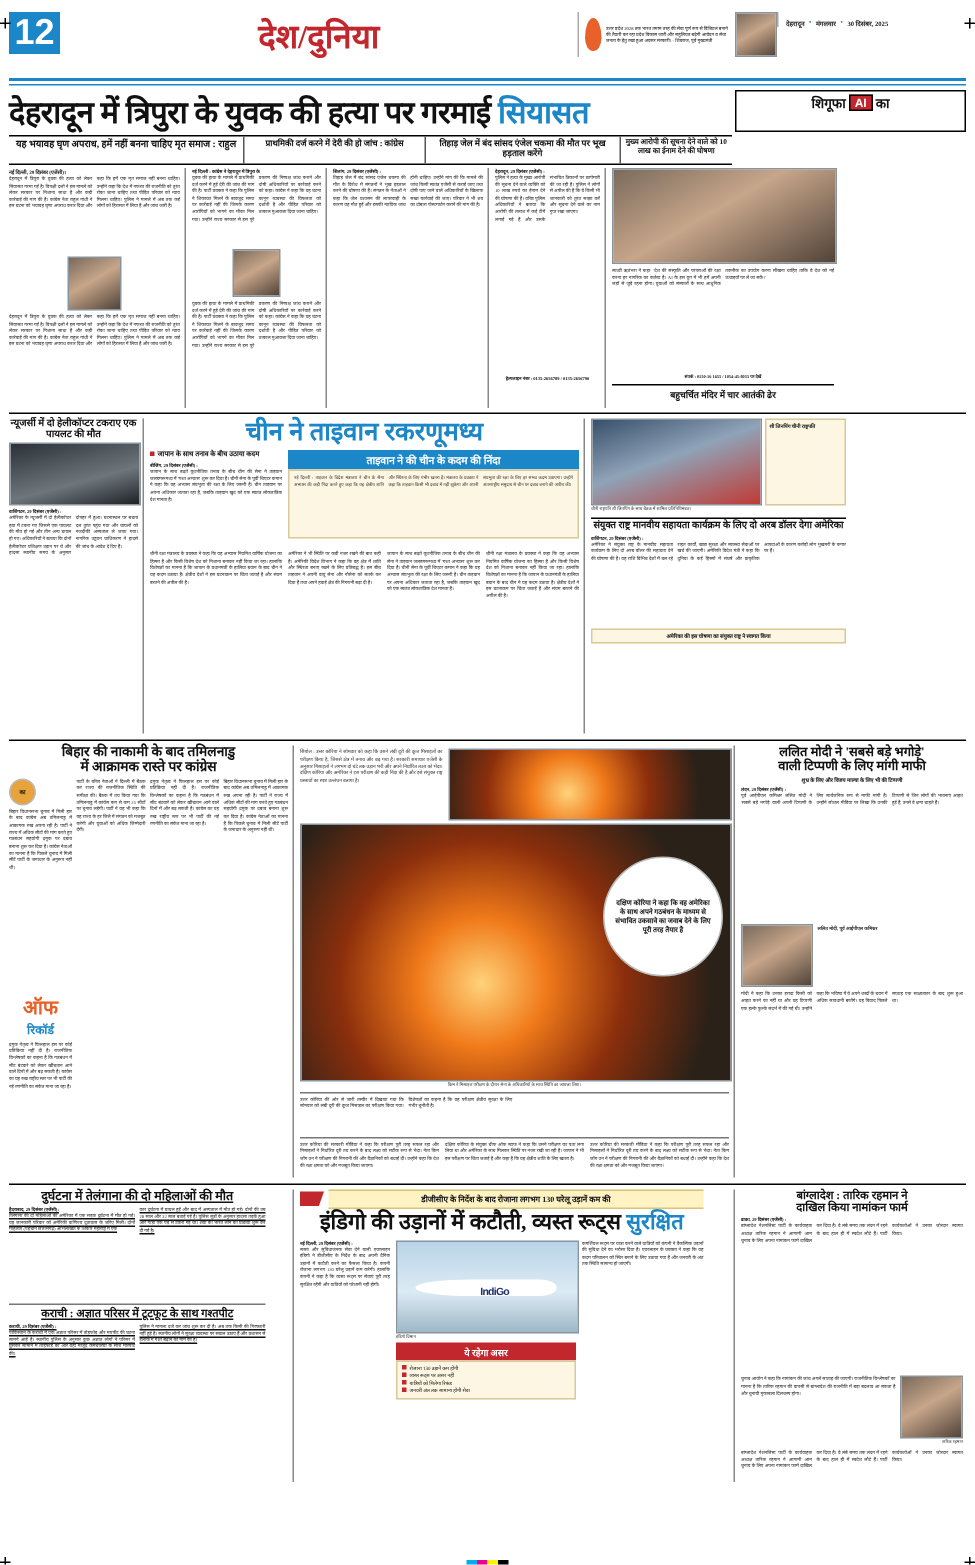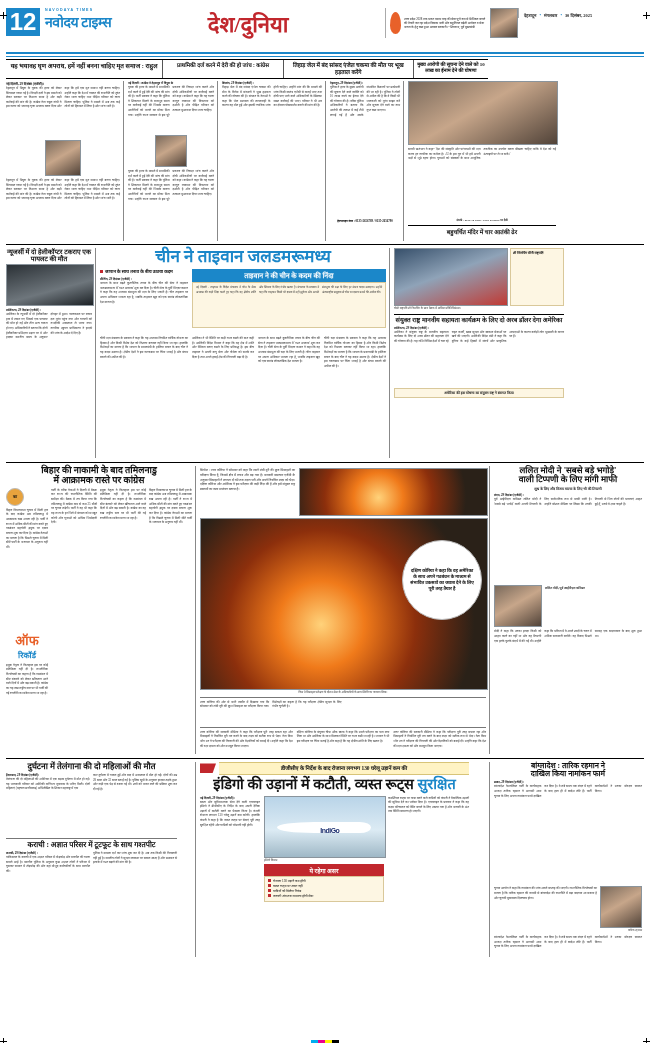--- a/index.html
+++ b/index.html
@@ -95,40 +95,48 @@
 
 <div class="page">
 
   <div class="crop" style="left:0;top:4px;"></div>
   <div class="crop" style="right:0;top:4px;"></div>
   <div class="crop" style="left:0;bottom:6px;"></div>
   <div class="crop" style="right:0;bottom:6px;"></div>
 
   <div class="masthead">
     <div class="pageno">12</div>
-    <div class="logo-wrap">
-      <div class="logo-en">NAVODAYA TIMES</div>
-      <div class="logo-hi">नवोदय टाइम्स</div>
-    </div>
     <div class="section-title">देश/दुनिया</div>
     <div class="quote-box">
       <div class="quote-flame"></div>
       <div class="quote-txt">उत्तर प्रदेश 2028 तक भारत तमाम तरह की सेवा पूर्ण रूप से डिजिटल बनाने की तैयारी कर रहा प्रदेश विकास जारी और सहूलियत बढ़ेगी आवेदन व सेवा जनता के हेतु रखा हुआ अवसर सरकारी। - शिवराज, पूर्व मुख्यमंत्री</div>
       <div class="quote-face ph portrait"></div>
     </div>
     <div class="dateblk">
       <span>देहरादून</span>
       <span style="margin:4px 3px 0;color:#1b87c9;">•</span>
       <span>मंगलवार</span>
       <span style="margin:4px 3px 0;color:#1b87c9;">•</span>
       <span>30 दिसंबर, 2025</span>
     </div>
   </div>
   <div class="mast-rule"></div>
 
+  <div class="lead-row">
+    <div class="lead-head">
+      <span>देहरादून में त्रिपुरा के युवक की हत्या पर गरमाई </span><span class="blue">सियासत</span>
+    </div>
+    <div class="shigufa">
+      <div class="shigufa-t">
+        <span>शिगूफा</span>
+        <span class="ai-badge">AI</span>
+        <span>का</span>
+      </div>
+    </div>
+  </div>
 
   <div class="subhead-row" style="margin-right:156px;">
     <div class="sh" style="width:33%;">यह भयावह घृण अपराध, हमें नहीं बनना चाहिए मृत समाज : राहुल</div>
     <div class="sh vdiv" style="width:25%;font-size:5.6px;">प्राथमिकी दर्ज करने में देरी की हो जांच : कांग्रेस</div>
     <div class="sh vdiv" style="width:27%;font-size:5.8px;">तिहाड़ जेल में बंद सांसद एंजेल चकमा की मौत पर भूख हड़ताल करेंगे</div>
     <div class="sh vdiv" style="width:15%;font-size:4.9px;">मुख्य आरोपी की सूचना देने वाले को 10 लाख का ईनाम देने की घोषणा</div>
   </div>
 
   <div style="display:flex;gap:4px;margin-top:2px;height:160px;">
 
@@ -174,21 +182,21 @@
   <div style="display:flex;gap:4px;margin-top:3px;height:210px;">
 
     <div class="col" style="width:90px;border-right:.6px solid #888;padding-right:3px;">
       <div class="hl" style="font-size:6.6px;margin-bottom:2px;">न्यूजर्सी में दो हेलीकॉप्टर टकराए एक पायलट की मौत</div>
       <div class="ph dark" style="width:100%;height:40px;"></div>
       <div class="dateline" style="font-size:3.1px;margin-top:2px;">वाशिंगटन, 29 दिसंबर (एजेंसी) :</div>
       <div class="body-txt c2" style="height:130px;">अमेरिका के न्यूजर्सी में दो हेलीकॉप्टर हवा में टकरा गए जिससे एक पायलट की मौत हो गई और तीन अन्य घायल हो गए। अधिकारियों ने बताया कि दोनों हेलीकॉप्टर प्रशिक्षण उड़ान पर थे और हादसा स्थानीय समय के अनुसार दोपहर में हुआ। घटनास्थल पर बचाव दल तुरंत पहुंच गया और घायलों को नजदीकी अस्पताल ले जाया गया। नागरिक उड्डयन प्राधिकरण ने हादसे की जांच के आदेश दे दिए हैं।</div>
     </div>
 
     <div class="col" style="width:290px;border-right:.6px solid #888;padding-right:3px;">
-      <div class="hl" style="font-size:17px;color:#1b87c9;">चीन ने ताइवान जलडमरूमध्य</div>
+      <div class="hl" style="font-size:17px;color:#1b87c9;">चीन ने ताइवान रकरणूमध्य</div>
       <div style="display:flex;gap:4px;margin-top:3px;">
         <div style="width:88px;">
           <div style="font-size:4.6px;font-weight:bold;line-height:1.25;">
             <span class="bullet-sq"></span><span>जापान के साथ तनाव के बीच उठाया कदम</span>
           </div>
           <div class="dateline" style="font-size:3.1px;margin-top:2px;">बीजिंग, 29 दिसंबर (एजेंसी) :</div>
           <div class="body-txt" style="height:52px;">जापान के साथ बढ़ते कूटनीतिक तनाव के बीच चीन की सेना ने ताइवान जलडमरूमध्य में 'गश्त अभ्यास' शुरू कर दिया है। चीनी सेना के पूर्वी थिएटर कमान ने कहा कि यह अभ्यास संप्रभुता की रक्षा के लिए जरूरी है। चीन ताइवान पर अपना अधिकार जताता रहा है, जबकि ताइवान खुद को एक स्वतंत्र लोकतांत्रिक देश मानता है।</div>
         </div>
         <div style="flex:1;">
           <div class="bluebar">ताइवान ने की चीन के कदम की निंदा</div>
@@ -282,21 +290,21 @@
         </div>
       </div>
       <div class="body-txt c3" style="height:126px;margin-top:2px;">मोदी ने कहा कि उनका इरादा किसी को आहत करने का नहीं था और यह टिप्पणी एक हल्के फुल्के संदर्भ में की गई थी। उन्होंने कहा कि भविष्य में वे अपने शब्दों के चयन में अधिक सावधानी बरतेंगे। यह विवाद पिछले सप्ताह एक साक्षात्कार के बाद शुरू हुआ था।</div>
     </div>
   </div>
 
   <div class="rule" style="margin:4px 0 0;"></div>
 
   <div style="display:flex;gap:4px;margin-top:3px;height:195px;">
 
-    <div class="col" style="width:190px;border-right:.6px solid #888;padding-right:18px;">
+    <div class="col" style="width:190px;border-right:.6px solid #888;padding-right:18px;text-decoration:underline;">
       <div class="hl" style="font-size:8.4px;">दुर्घटना में तेलंगाना की दो महिलाओं की मौत</div>
       <div style="display:flex;gap:3px;margin-top:2px;">
         <div style="flex:1;">
           <div class="dateline" style="font-size:3.1px;">हैदराबाद, 29 दिसंबर (एजेंसी):</div>
           <div class="body-txt" style="height:54px;">तेलंगाना की दो महिलाओं की अमेरिका में एक सड़क दुर्घटना में मौत हो गई। यह जानकारी परिवार को अमेरिकी वाणिज्य दूतावास के जरिए मिली। दोनों महिलाएं (पहचान छत्तीसगढ़) अभिलेखित के शिकार महाराष्ट्र में एक</div>
         </div>
         <div class="body-txt" style="flex:1;height:62px;">कार दुर्घटना में घायल हुईं और बाद में अस्पताल में मौत हो गई। दोनों की उम्र 28 साल और 32 साल बताई गई है। पुलिस सूत्रों के अनुसार हादसा तड़के हुआ और गाड़ी एक पेड़ से टकरा गई थी। शवों को भारत लाने की प्रक्रिया शुरू कर दी गई है।</div>
       </div>
       <div class="thin" style="margin:3px 0 2px;"></div>
       <div class="hl" style="font-size:7.4px;">कराची : अज्ञात परिसर में टूटफूट के साथ गश्तपीट</div>

